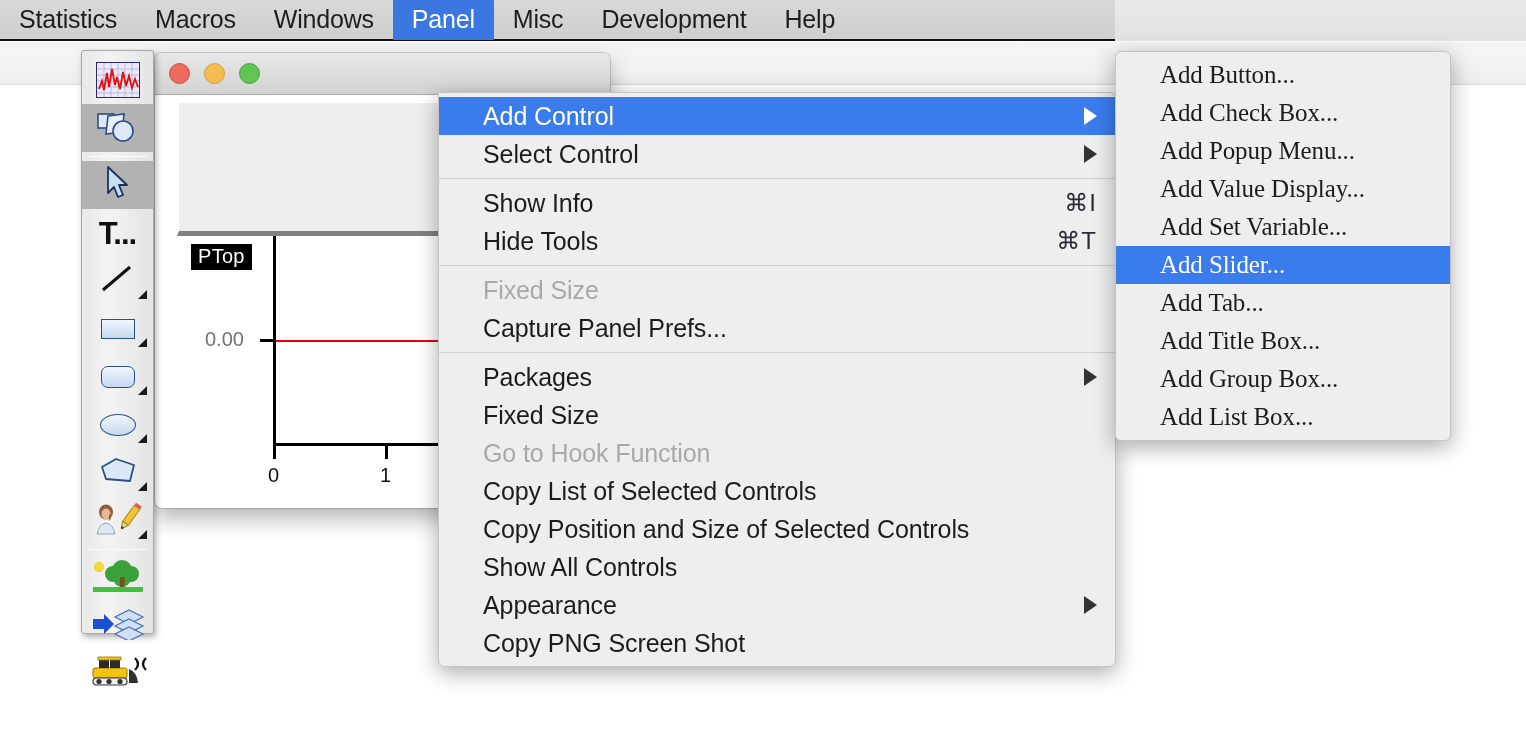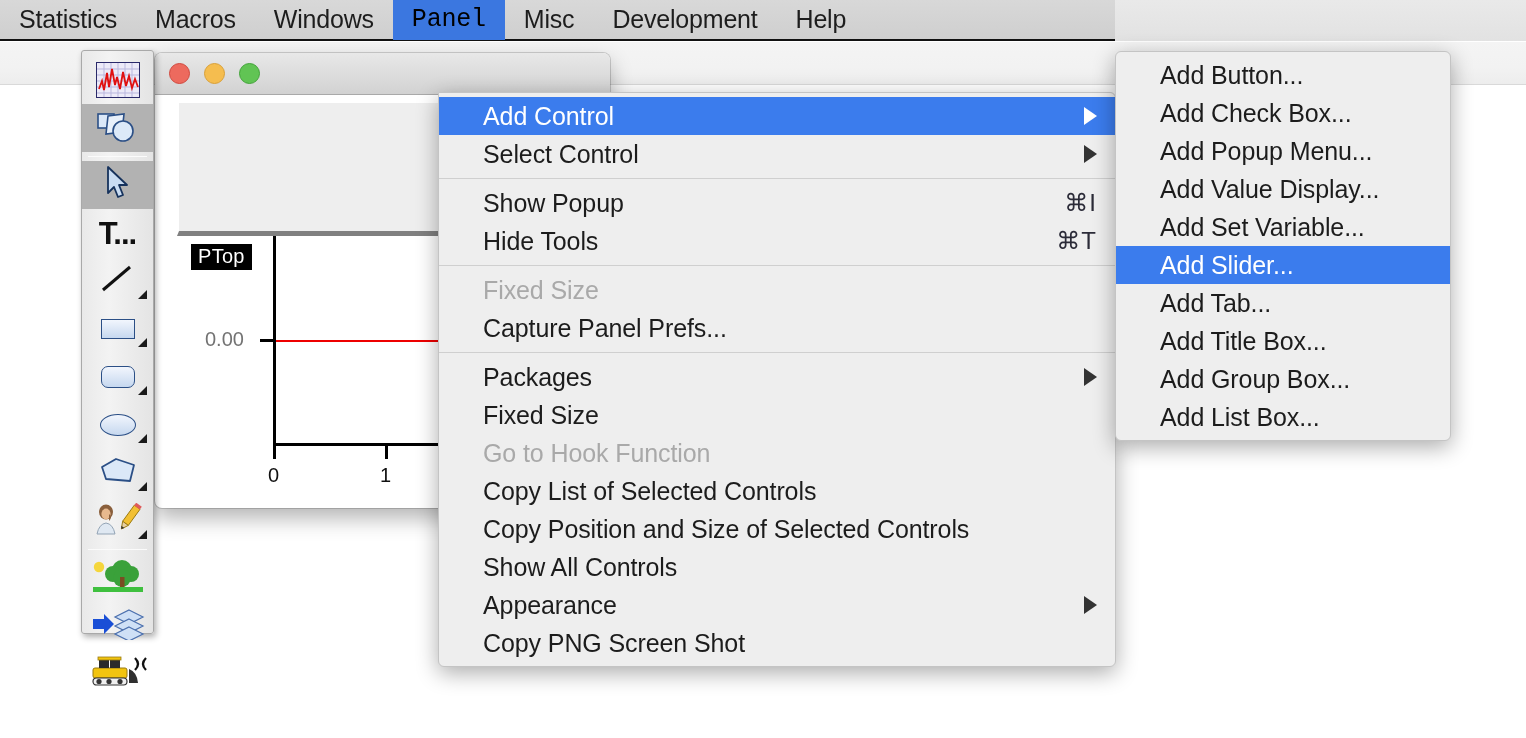--- a/index.html
+++ b/index.html
@@ -36,21 +36,21 @@
     background: linear-gradient(to bottom,#e9e9e9 0%,#e2e2e2 100%);
   }
   .mb-item {
     position:relative;
     height:41px; display:flex; align-items:center;
     padding:0 19px;
     font-size:25px; color:#1d1d1d; letter-spacing:-0.2px;
     white-space:nowrap;
     z-index:2;
   }
-  .mb-item.active { background:#3b77e0; color:#000000;font-family:Liberation Mono, monospace; }
+  .mb-item.active { background:#3b77e0; color:#ffffff; }
 
   
   .palette {
     position:absolute; left:81px; top:50px; width:73px; height:584px;
     background: linear-gradient(to right,#e9e9e9 0%,#f3f3f3 38%, #e4e4e4 100%);
     border:1px solid #a9a9a9;
     border-radius:3px;
     box-shadow: 2px 3px 6px rgba(0,0,0,0.32);
     z-index: 20;
     padding-top:5px;
@@ -133,21 +133,21 @@
 
   .mi{
     position:relative;
     height:38px;
     display:flex; align-items:center;
     padding:0 18px 0 44px;
     font-size:25px; color:#1c1c1c;
     white-space:nowrap;
     letter-spacing:-0.1px;
   }
-  #sub-menu .mi{ padding-left:44px; height:38px; }
+  #sub-menu .mi{ padding-left:44px; height:38px;font-family:Liberation Serif, serif; }
   .mi.hl{ background:#3b7ced; color:#ffffff; }
   .mi.disabled{ color:#a9a9a9; }
   .mi .shortcut{ margin-left:auto; font-size:24px; color:#2b2b38; letter-spacing:1px;}
   .mi .submark{
     margin-left:auto;
     width:0;height:0;
     border-top:9px solid transparent;border-bottom:9px solid transparent;
     border-left:13px solid #333;
   }
   .mi.hl .submark{ border-left-color:#ffffff; }
@@ -359,21 +359,21 @@
     <div class="mi hl">
       <span>Add Control</span>
       <span class="submark"></span>
     </div>
     <div class="mi">
       <span>Select Control</span>
       <span class="submark"></span>
     </div>
     <div class="m-sep"></div>
     <div class="mi">
-      <span>Show Popup</span>
+      <span>Show Info</span>
       <span class="shortcut">⌘I</span>
     </div>
     <div class="mi">
       <span>Hide Tools</span>
       <span class="shortcut">⌘T</span>
     </div>
     <div class="m-sep"></div>
     <div class="mi disabled">
       <span>Fixed Size</span>
     </div>

